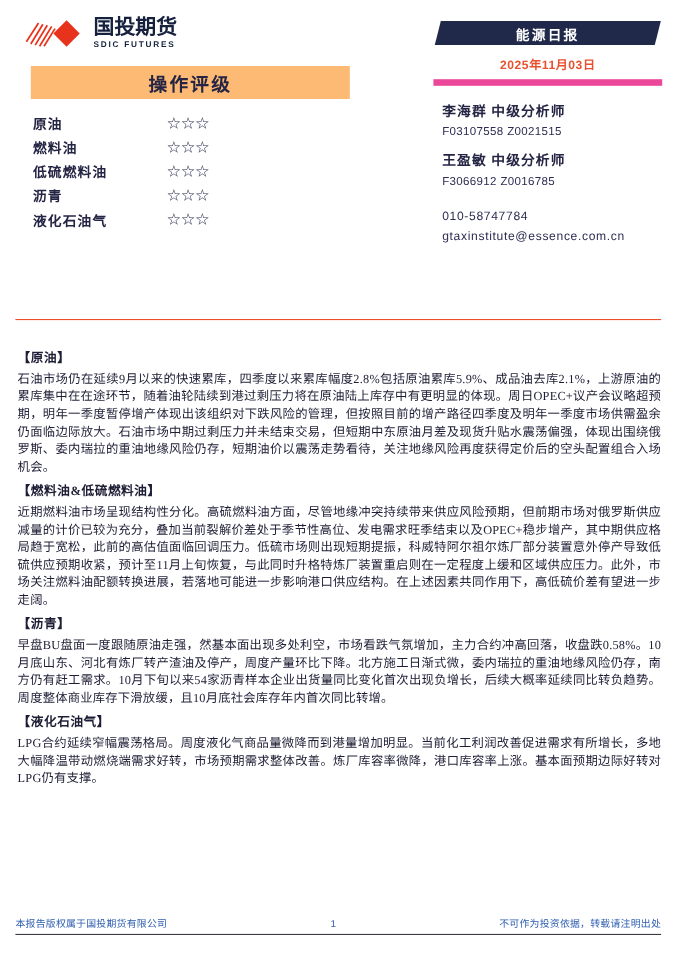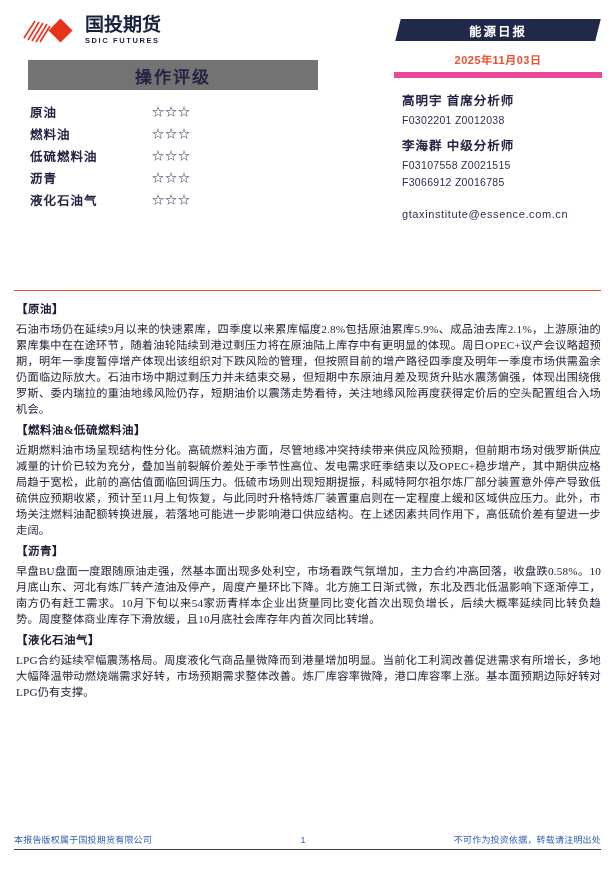--- a/index.html
+++ b/index.html
@@ -74,21 +74,21 @@
     color: #16213e;
     display: block;
     margin-top: 1px;
   }
 
   
   .rating-band {
     margin: 12px 0 0 28px;
     width: 290px;
     height: 30px;
-    background: #737373;
+    background: #fdba74;
     display: flex;
     align-items: center;
     justify-content: center;
   }
   .rating-band-title {
     font-family: "Liberation Serif", serif;
     font-weight: bold;
     font-size: 17px;
     letter-spacing: 2px;
     color: #242444;
@@ -189,21 +189,21 @@
     left: 14px;
     top: 290px;
     width: 587px;
     height: 0;
     border-top: 1.6px solid #ea4f2a;
   }
 
   
   .content {
     position: absolute;
-    top: 300px;
+    top: 316px;
     left: 16px;
     width: 585px;
   }
   .sec-title {
     font-family: "Liberation Serif", serif;
     font-weight: bold;
     font-size: 11.5px;
     color: #1d1d35;
     letter-spacing: 0.5px;
     margin: 0 0 5px 0;
@@ -304,33 +304,31 @@
       <div class="report-banner">
         <span class="report-banner-title">能源日报</span>
       </div>
 
       <div class="report-date-wrap">
         <span class="report-date">2025年11月03日</span>
       </div>
 
       <div class="analysts">
         <div>
-          <div class="analyst-name">高明宇  首席分析师</div>
-          <div class="analyst-license">F0302201  Z0012038</div>
-        </div>
-        <div>
           <div class="analyst-name">李海群  中级分析师</div>
           <div class="analyst-license">F03107558  Z0021515</div>
         </div>
         <div>
+          <div class="analyst-name">王盈敏  中级分析师</div>
           <div class="analyst-license">F3066912  Z0016785</div>
         </div>
       </div>
 
       <div class="contact">
+        <div class="contact-line">010-58747784</div>
         <div class="contact-line">gtaxinstitute@essence.com.cn</div>
       </div>
 
     </div>
 
     <div class="header-rule"></div>
   </div>
 
   <div class="content">
 
@@ -339,21 +337,21 @@
       <p class="sec-body">石油市场仍在延续9月以来的快速累库，四季度以来累库幅度2.8%包括原油累库5.9%、成品油去库2.1%，上游原油的累库集中在在途环节，随着油轮陆续到港过剩压力将在原油陆上库存中有更明显的体现。周日OPEC+议产会议略超预期，明年一季度暂停增产体现出该组织对下跌风险的管理，但按照目前的增产路径四季度及明年一季度市场供需盈余仍面临边际放大。石油市场中期过剩压力并未结束交易，但短期中东原油月差及现货升贴水震荡偏强，体现出围绕俄罗斯、委内瑞拉的重油地缘风险仍存，短期油价以震荡走势看待，关注地缘风险再度获得定价后的空头配置组合入场机会。</p>
     </div>
 
     <div>
       <p class="sec-title">【燃料油&amp;低硫燃料油】</p>
       <p class="sec-body">近期燃料油市场呈现结构性分化。高硫燃料油方面，尽管地缘冲突持续带来供应风险预期，但前期市场对俄罗斯供应减量的计价已较为充分，叠加当前裂解价差处于季节性高位、发电需求旺季结束以及OPEC+稳步增产，其中期供应格局趋于宽松，此前的高估值面临回调压力。低硫市场则出现短期提振，科威特阿尔祖尔炼厂部分装置意外停产导致低硫供应预期收紧，预计至11月上旬恢复，与此同时升格特炼厂装置重启则在一定程度上缓和区域供应压力。此外，市场关注燃料油配额转换进展，若落地可能进一步影响港口供应结构。在上述因素共同作用下，高低硫价差有望进一步走阔。</p>
     </div>
 
     <div>
       <p class="sec-title">【沥青】</p>
-      <p class="sec-body">早盘BU盘面一度跟随原油走强，然基本面出现多处利空，市场看跌气氛增加，主力合约冲高回落，收盘跌0.58%。10月底山东、河北有炼厂转产渣油及停产，周度产量环比下降。北方施工日渐式微，东北及西北低温影响下逐渐停工，南方仍有赶工需求。10月下旬以来54家沥青样本企业出货量同比变化首次出现负增长，后续大概率延续同比转负趋势。周度整体商业库存下滑放缓，且10月底社会库存年内首次同比转增。</p>
+      <p class="sec-body">早盘BU盘面一度跟随原油走强，然基本面出现多处利空，市场看跌气氛增加，主力合约冲高回落，收盘跌0.58%。10月底山东、河北有炼厂转产渣油及停产，周度产量环比下降。北方施工日渐式微，委内瑞拉的重油地缘风险仍存，南方仍有赶工需求。10月下旬以来54家沥青样本企业出货量同比变化首次出现负增长，后续大概率延续同比转负趋势。周度整体商业库存下滑放缓，且10月底社会库存年内首次同比转增。</p>
     </div>
 
     <div>
       <p class="sec-title">【液化石油气】</p>
       <p class="sec-body">LPG合约延续窄幅震荡格局。周度液化气商品量微降而到港量增加明显。当前化工利润改善促进需求有所增长，多地大幅降温带动燃烧端需求好转，市场预期需求整体改善。炼厂库容率微降，港口库容率上涨。基本面预期边际好转对LPG仍有支撑。</p>
     </div>
 
   </div>
 
   <div class="footer">

